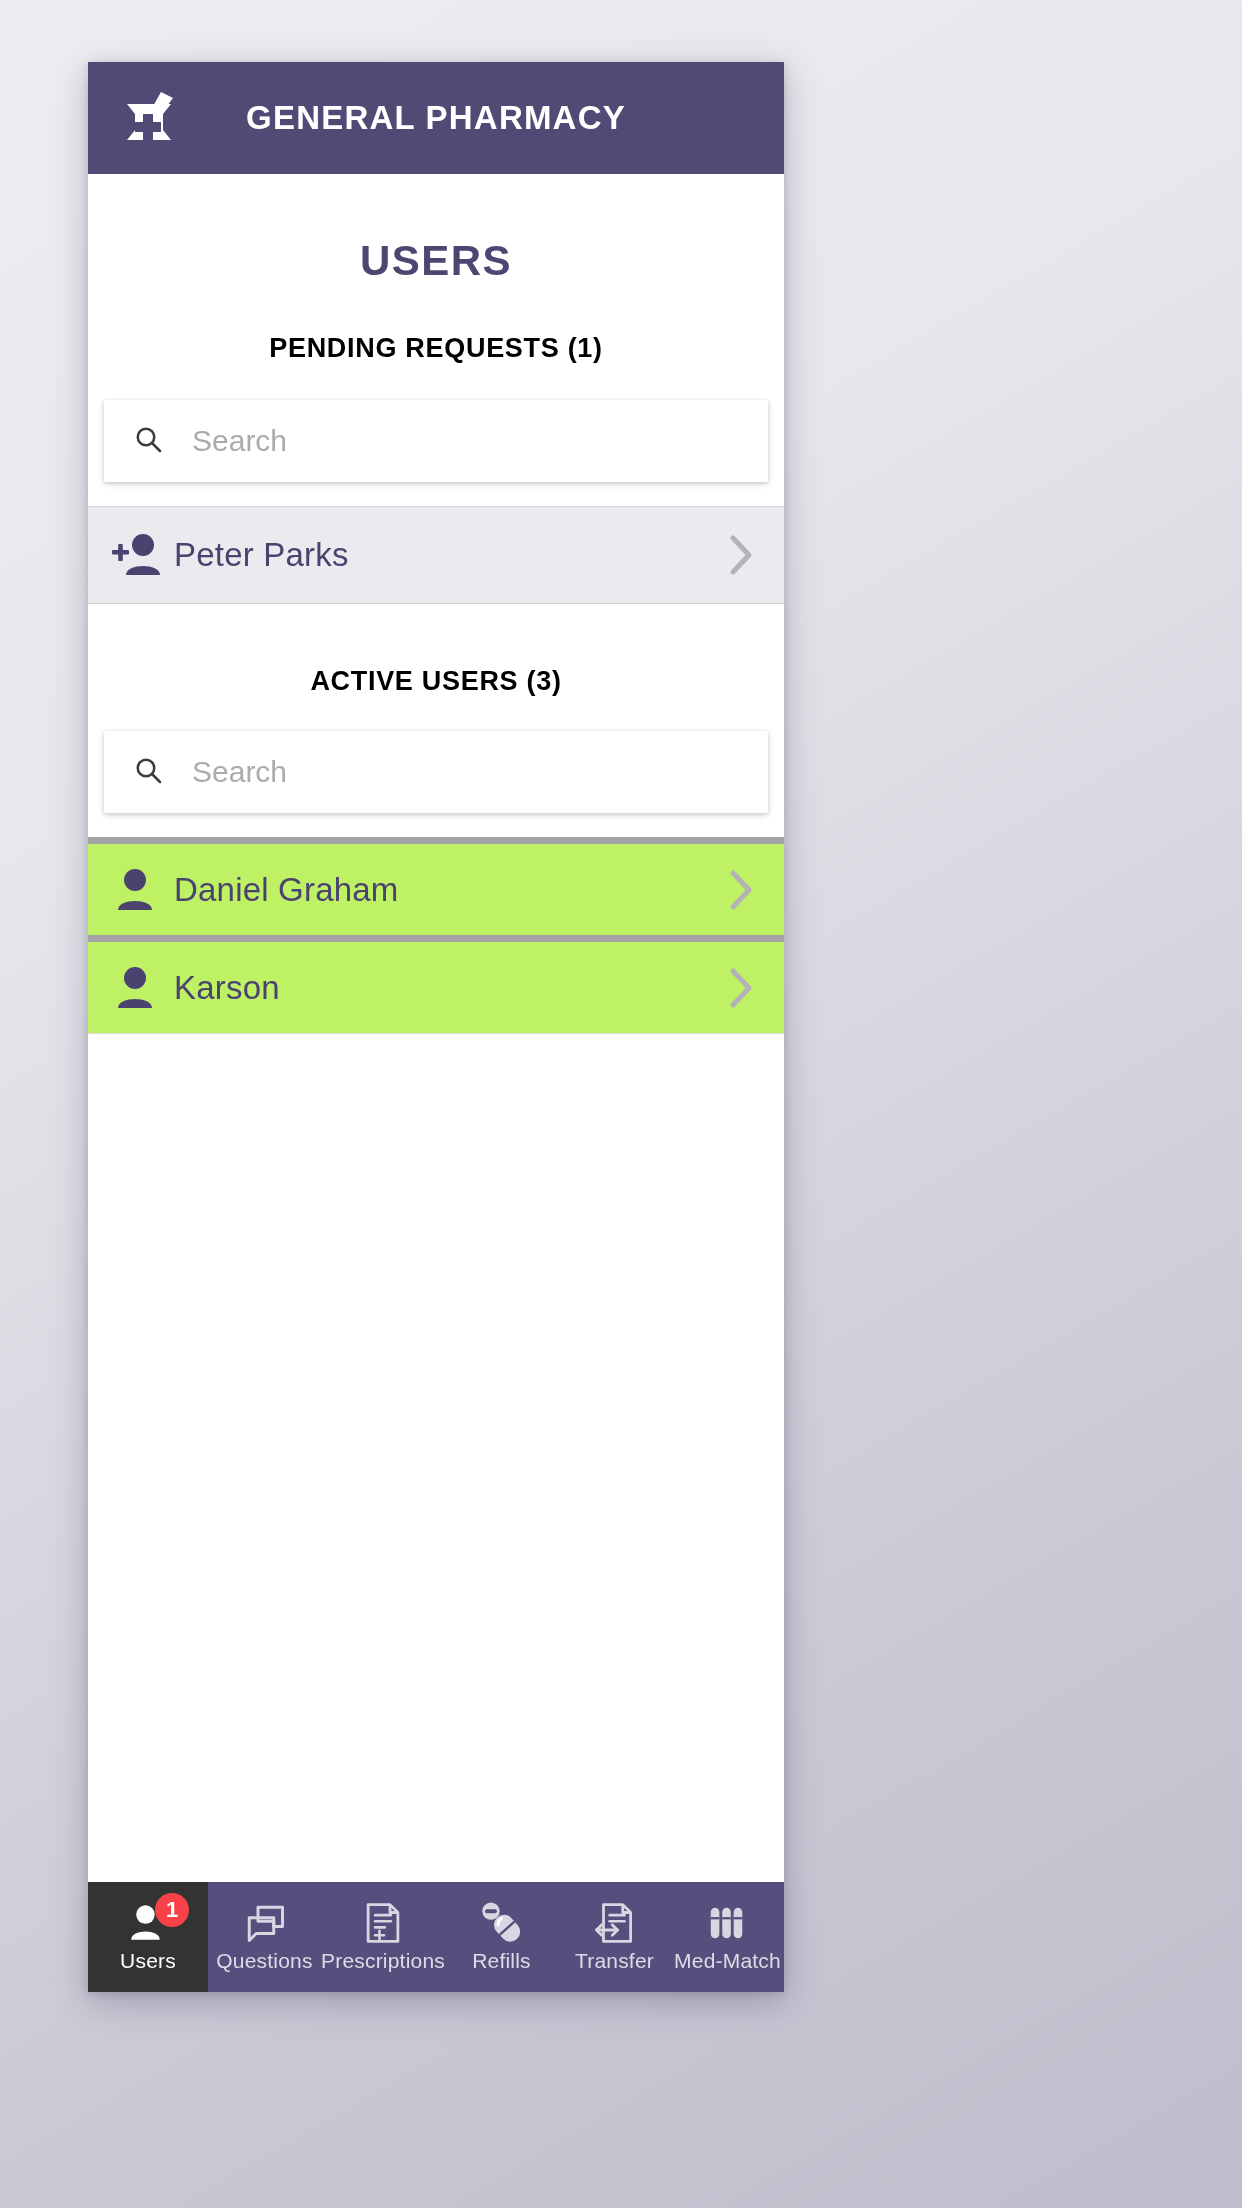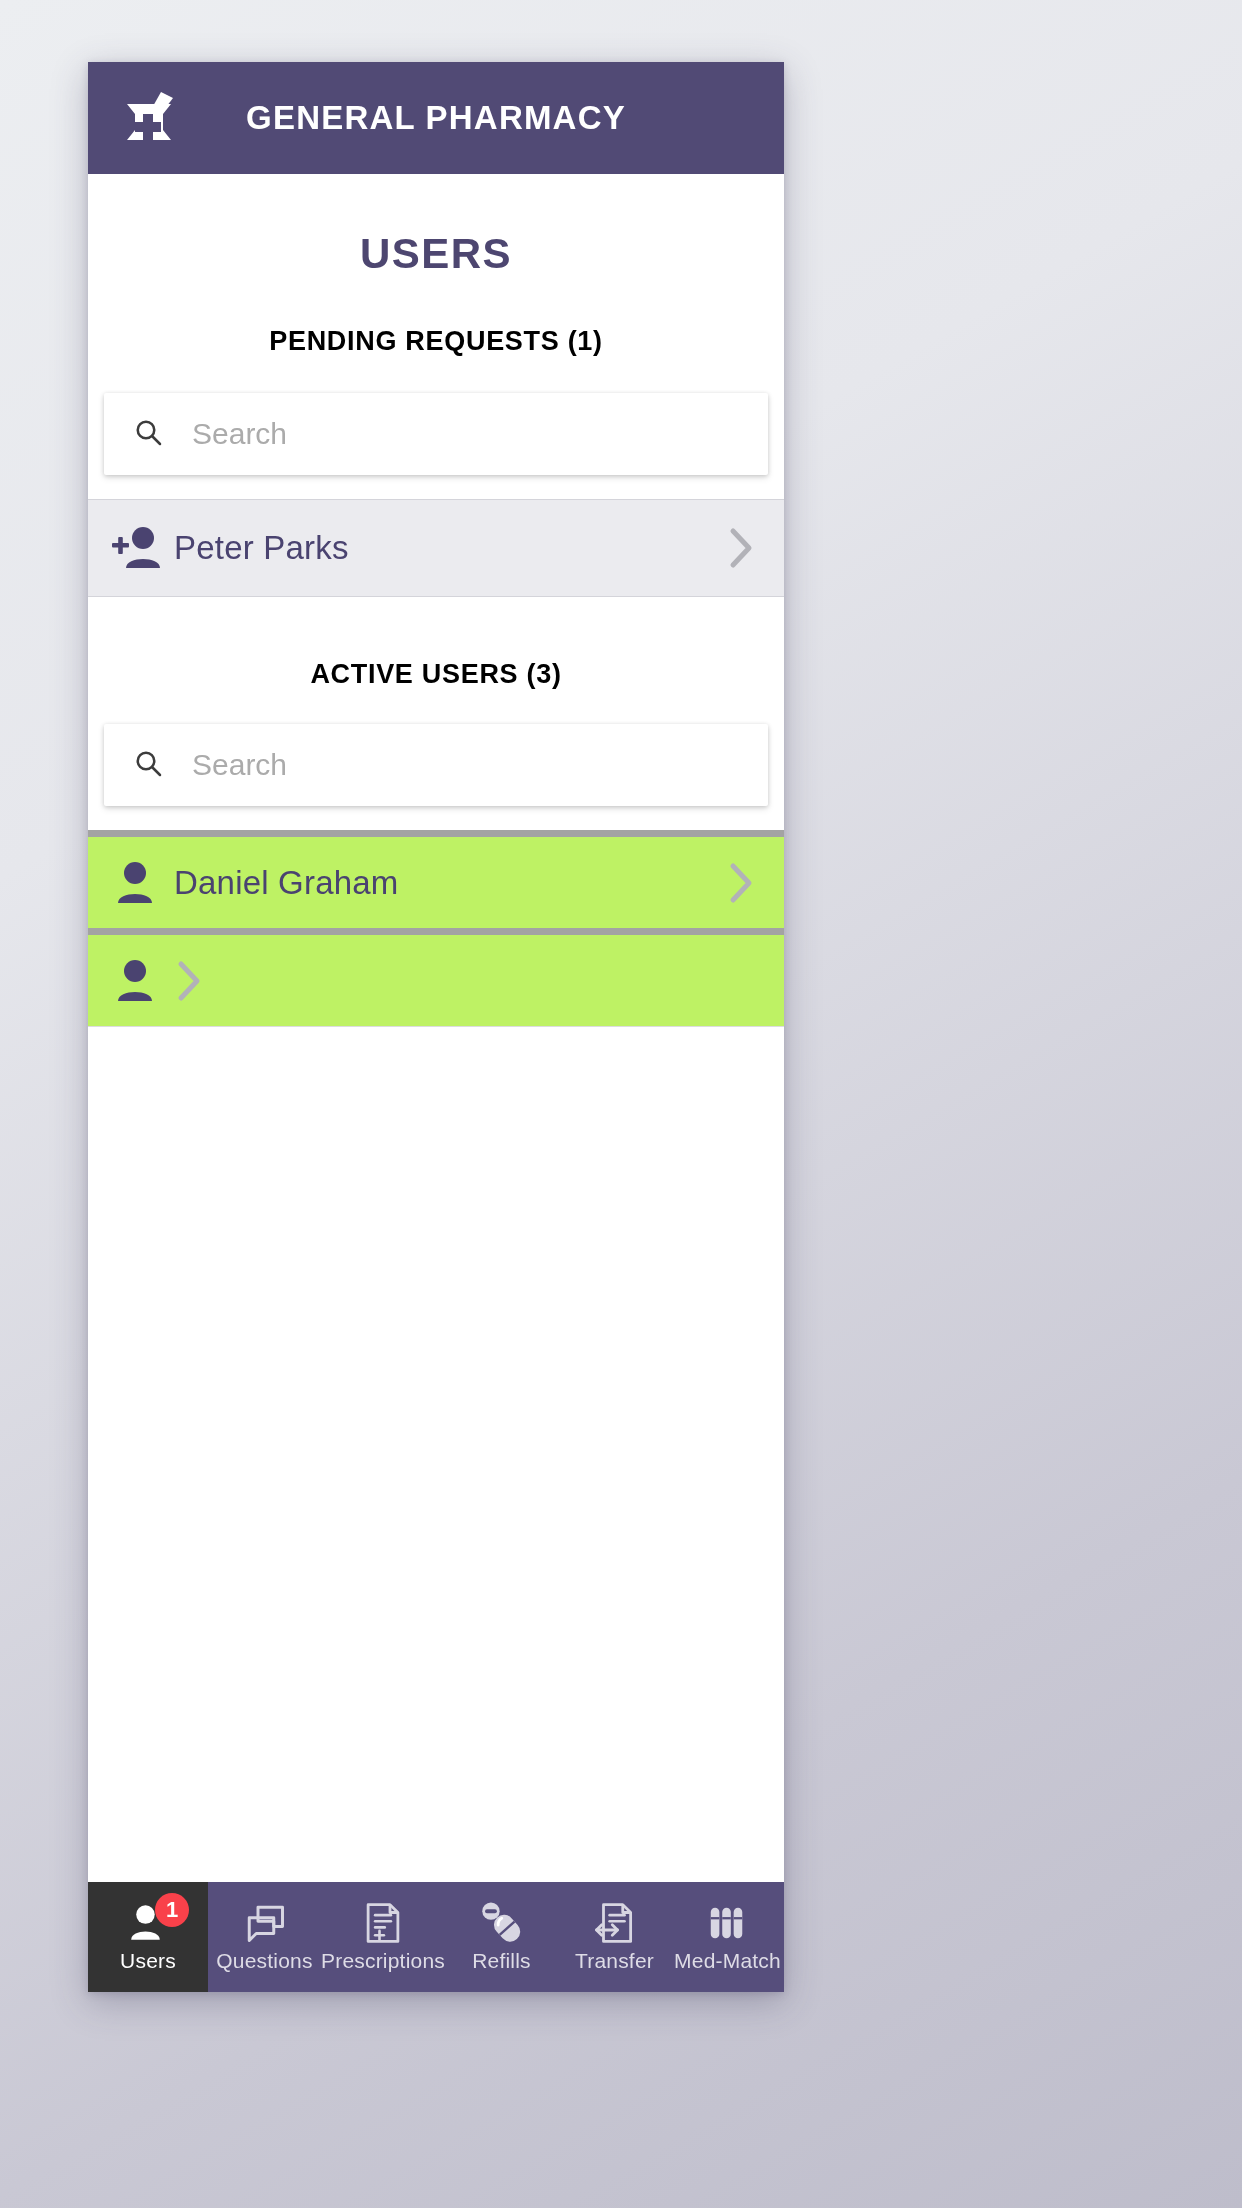--- a/index.html
+++ b/index.html
@@ -21,20 +21,21 @@
     position: absolute;
     left: 88px;
     top: 62px;
     width: 696px;
     height: 1930px;
     background: #ffffff;
     box-shadow: 0 10px 34px rgba(60,55,90,0.30), 0 2px 8px rgba(60,55,90,0.18);
     display: flex;
     flex-direction: column;
     overflow: hidden;
+    gap: 7px;
   }
 
   
   #header {
     background: #514a75;
     height: 112px;
     flex: 0 0 112px;
     display: flex;
     align-items: center;
     position: relative;
@@ -271,20 +272,21 @@
     </div>
 
 
     <div class="user-row">
       <span class="row-icon">
         <svg width="50" height="48" viewBox="0 0 50 48" aria-hidden="true">
           <circle cx="25" cy="14" r="11" fill="#4a4370"></circle>
           <path d="M8 44 C8 32 42 32 42 44 Z" fill="#4a4370"></path>
         </svg>
       </span>
+      <span class="row-name">Karson</span>
       <span class="row-chevron">
         <svg width="30" height="46" viewBox="0 0 30 46" aria-hidden="true">
           <polyline points="7,6 23,23 7,40" fill="none" stroke="#b2b2b8" stroke-width="5" stroke-linecap="round" stroke-linejoin="round"></polyline>
         </svg>
       </span>
     </div>
 
     <div class="list-spacer"></div>
   </div>
 

